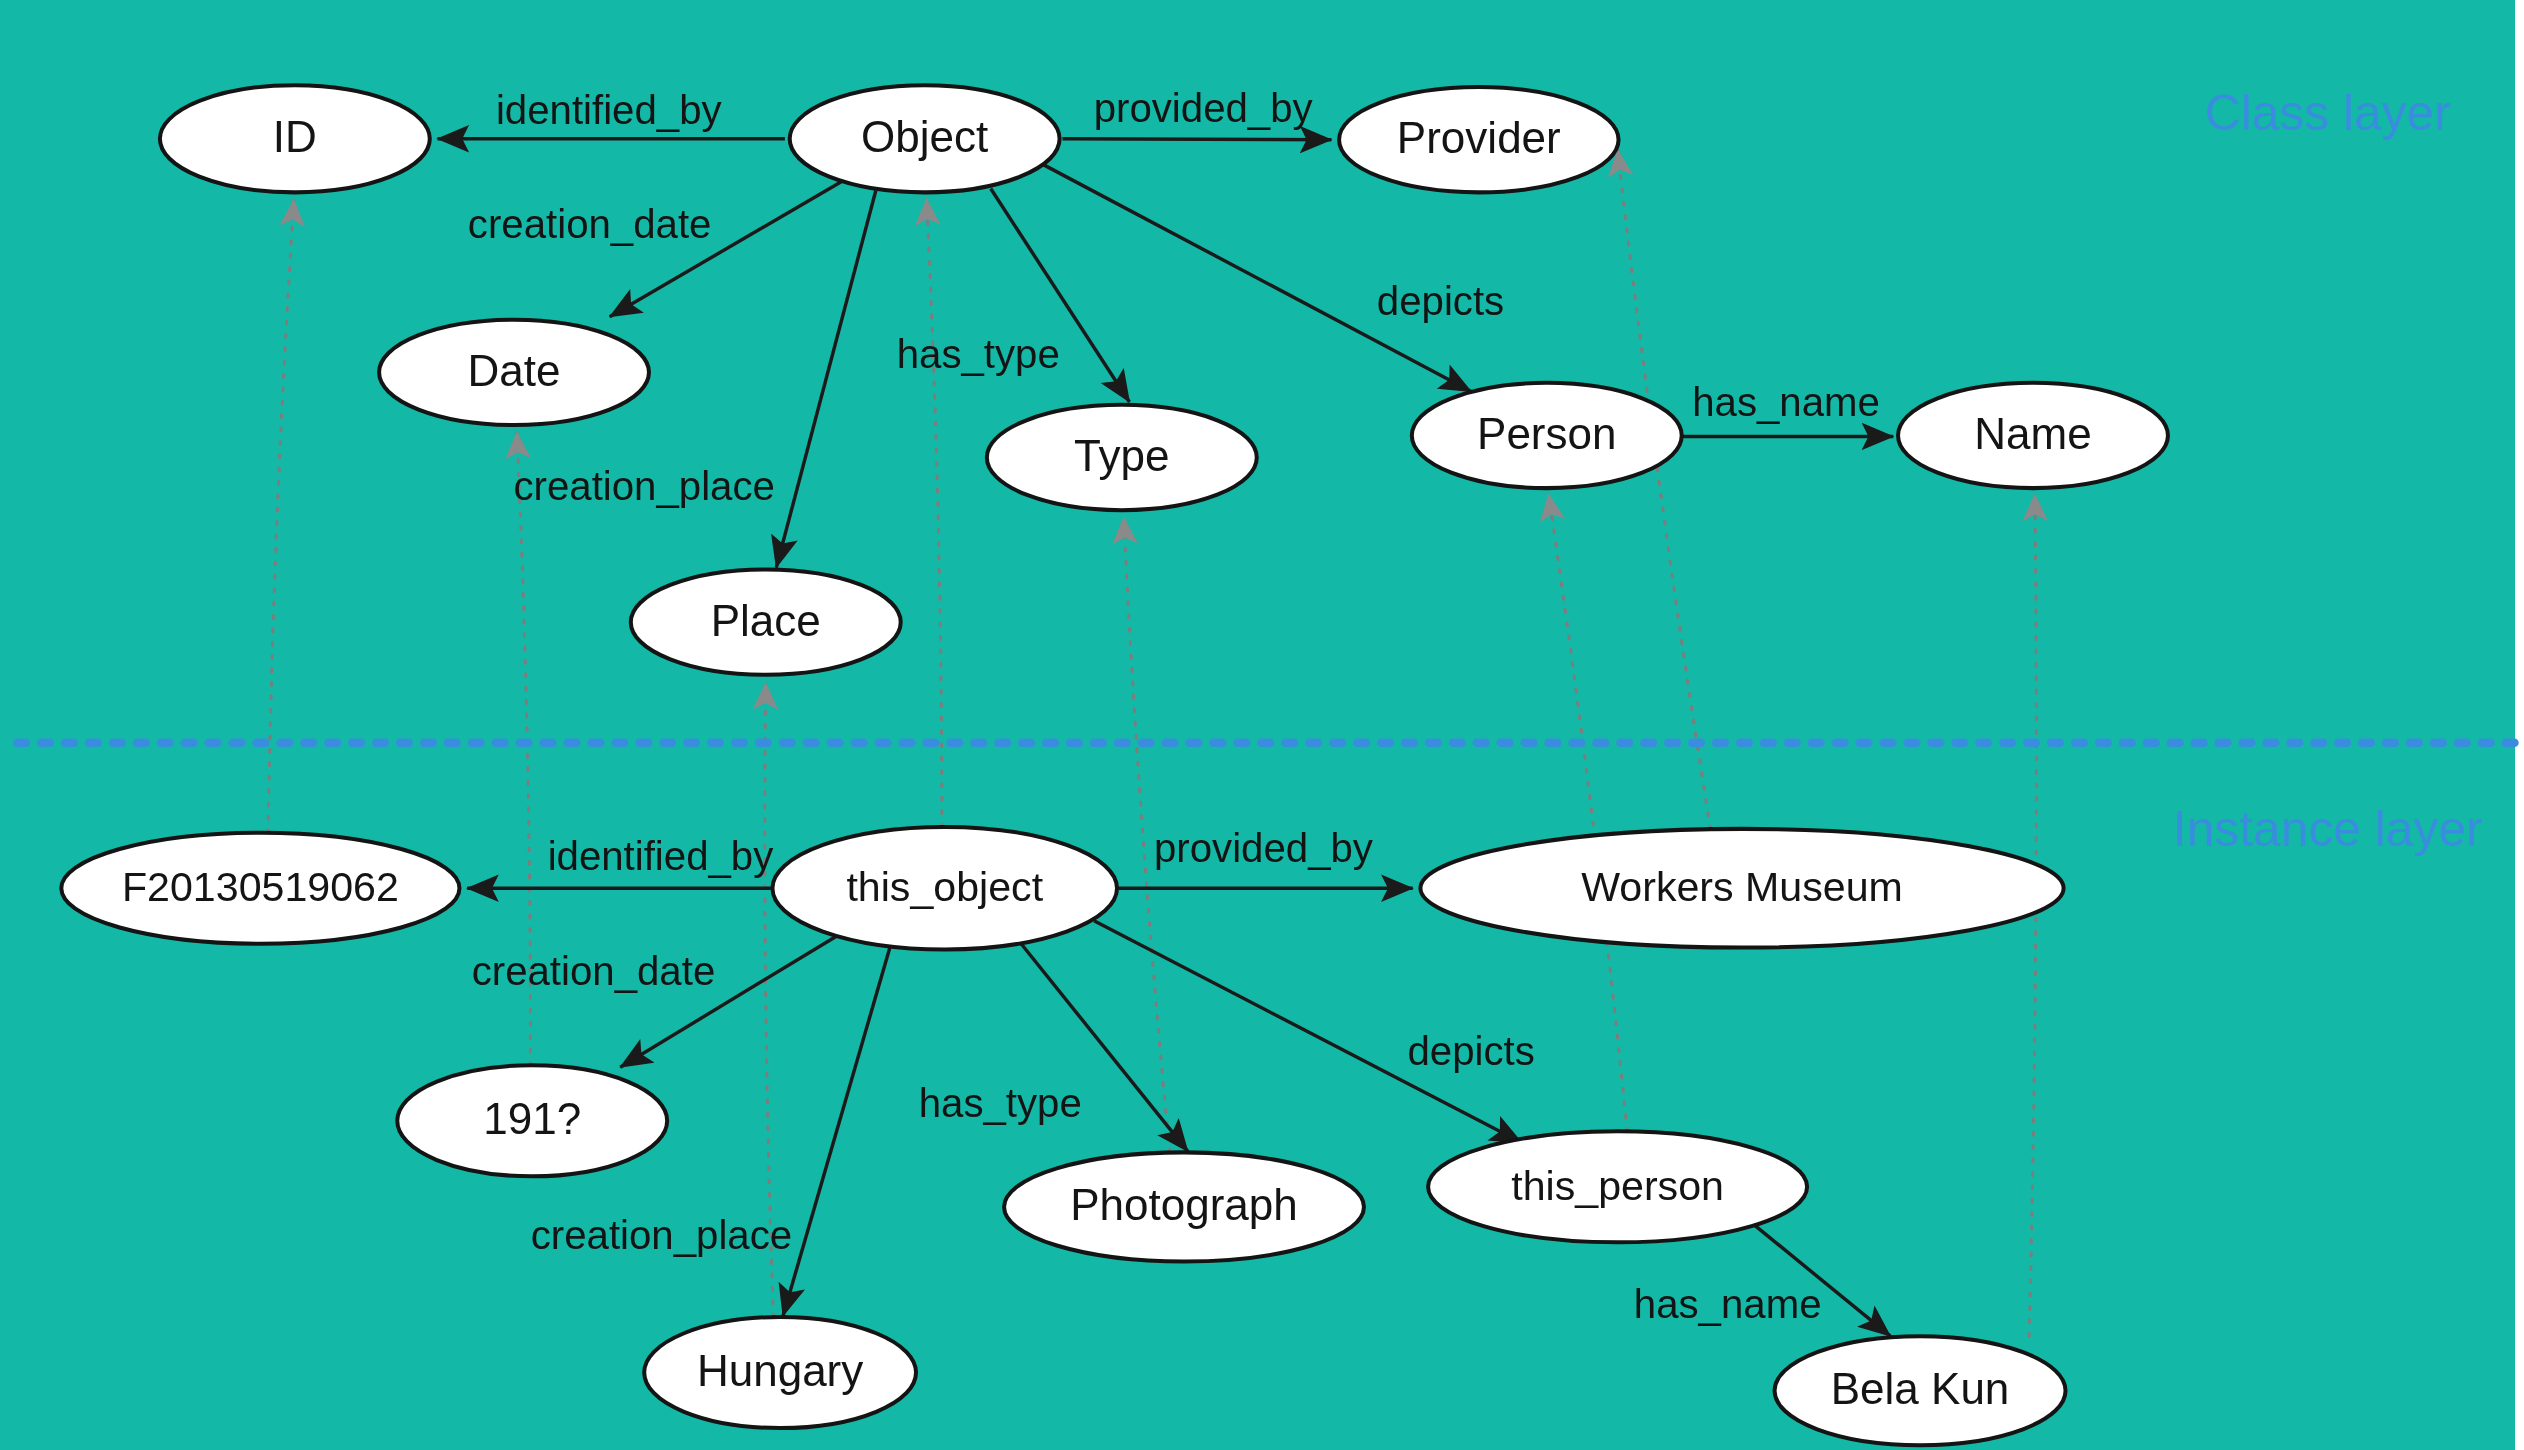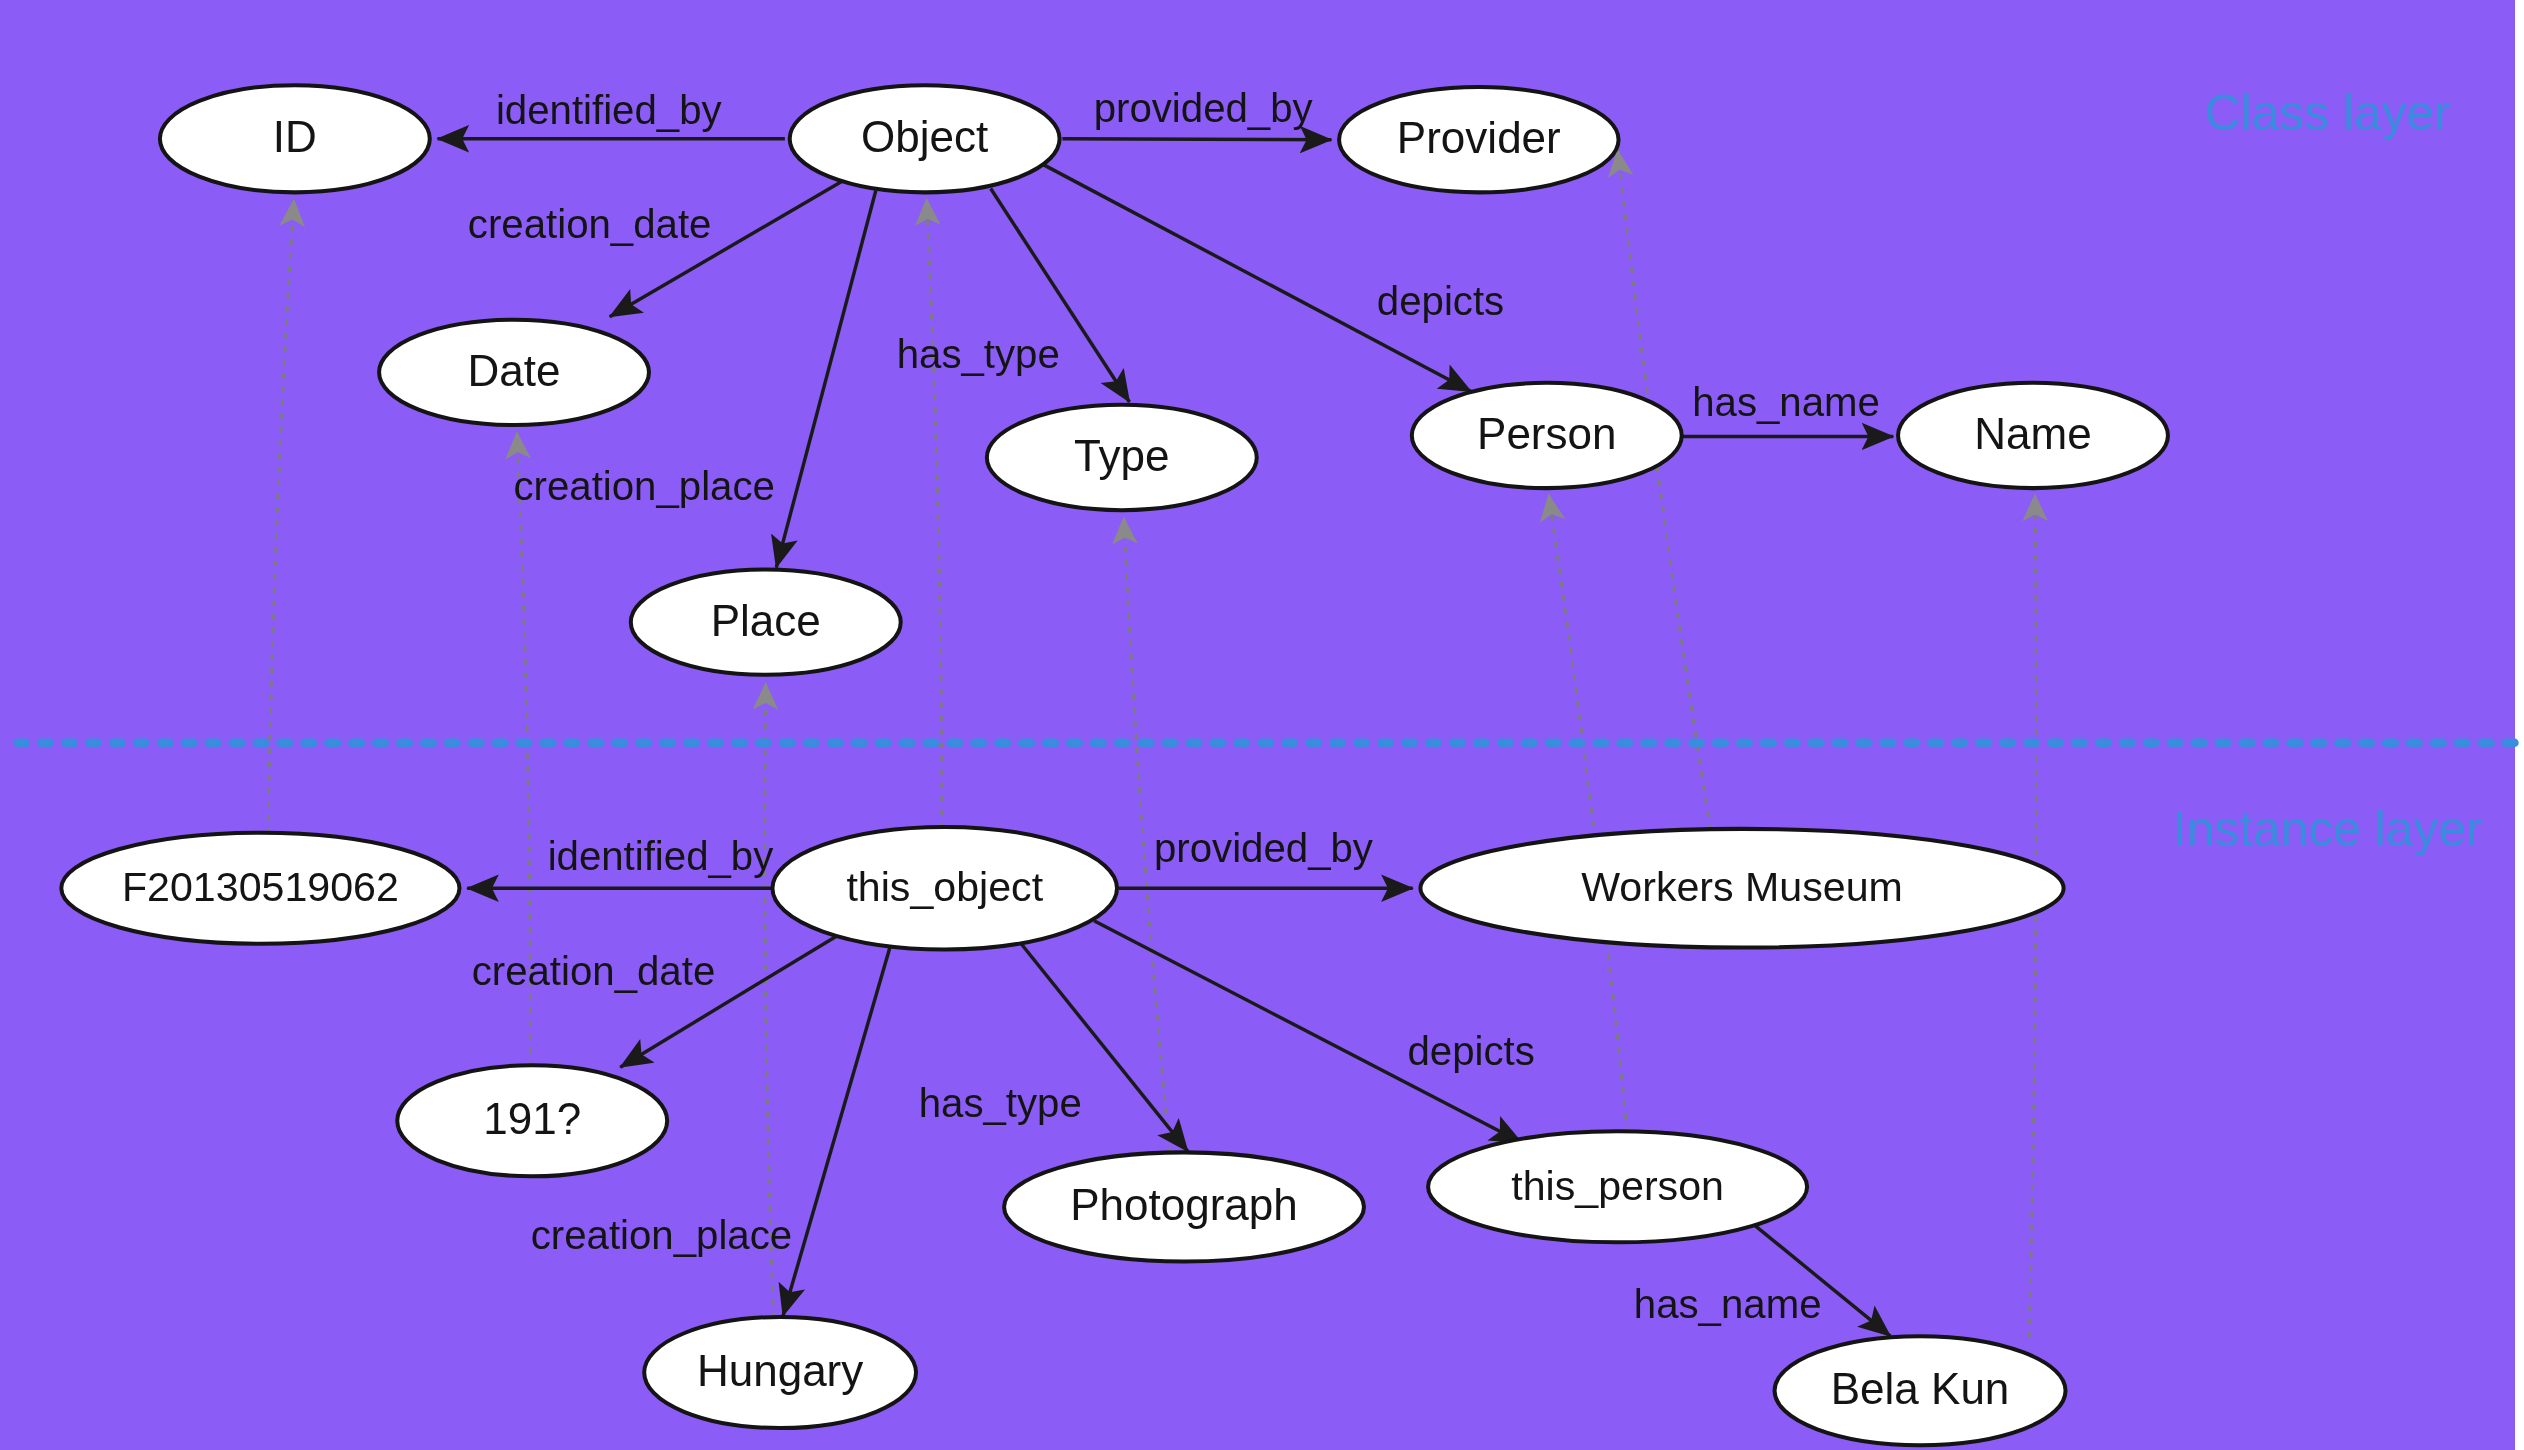--- a/index.html
+++ b/index.html
@@ -10,21 +10,21 @@
   body {
     width: 2525px;
     height: 1451px;
     font-family: "Liberation Sans", sans-serif;
     overflow: hidden;
   }
   #stage {
     position: relative;
     width: 2515px;
     height: 1451px;
-    background: #8b5cf6;
+    background: #14b8a6;
   }
   svg#diagram {
     position: absolute;
     left: 0;
     top: 0;
     width: 2525px;
     height: 1451px;
   }
   .node-ellipse {
     fill: #ffffff;

